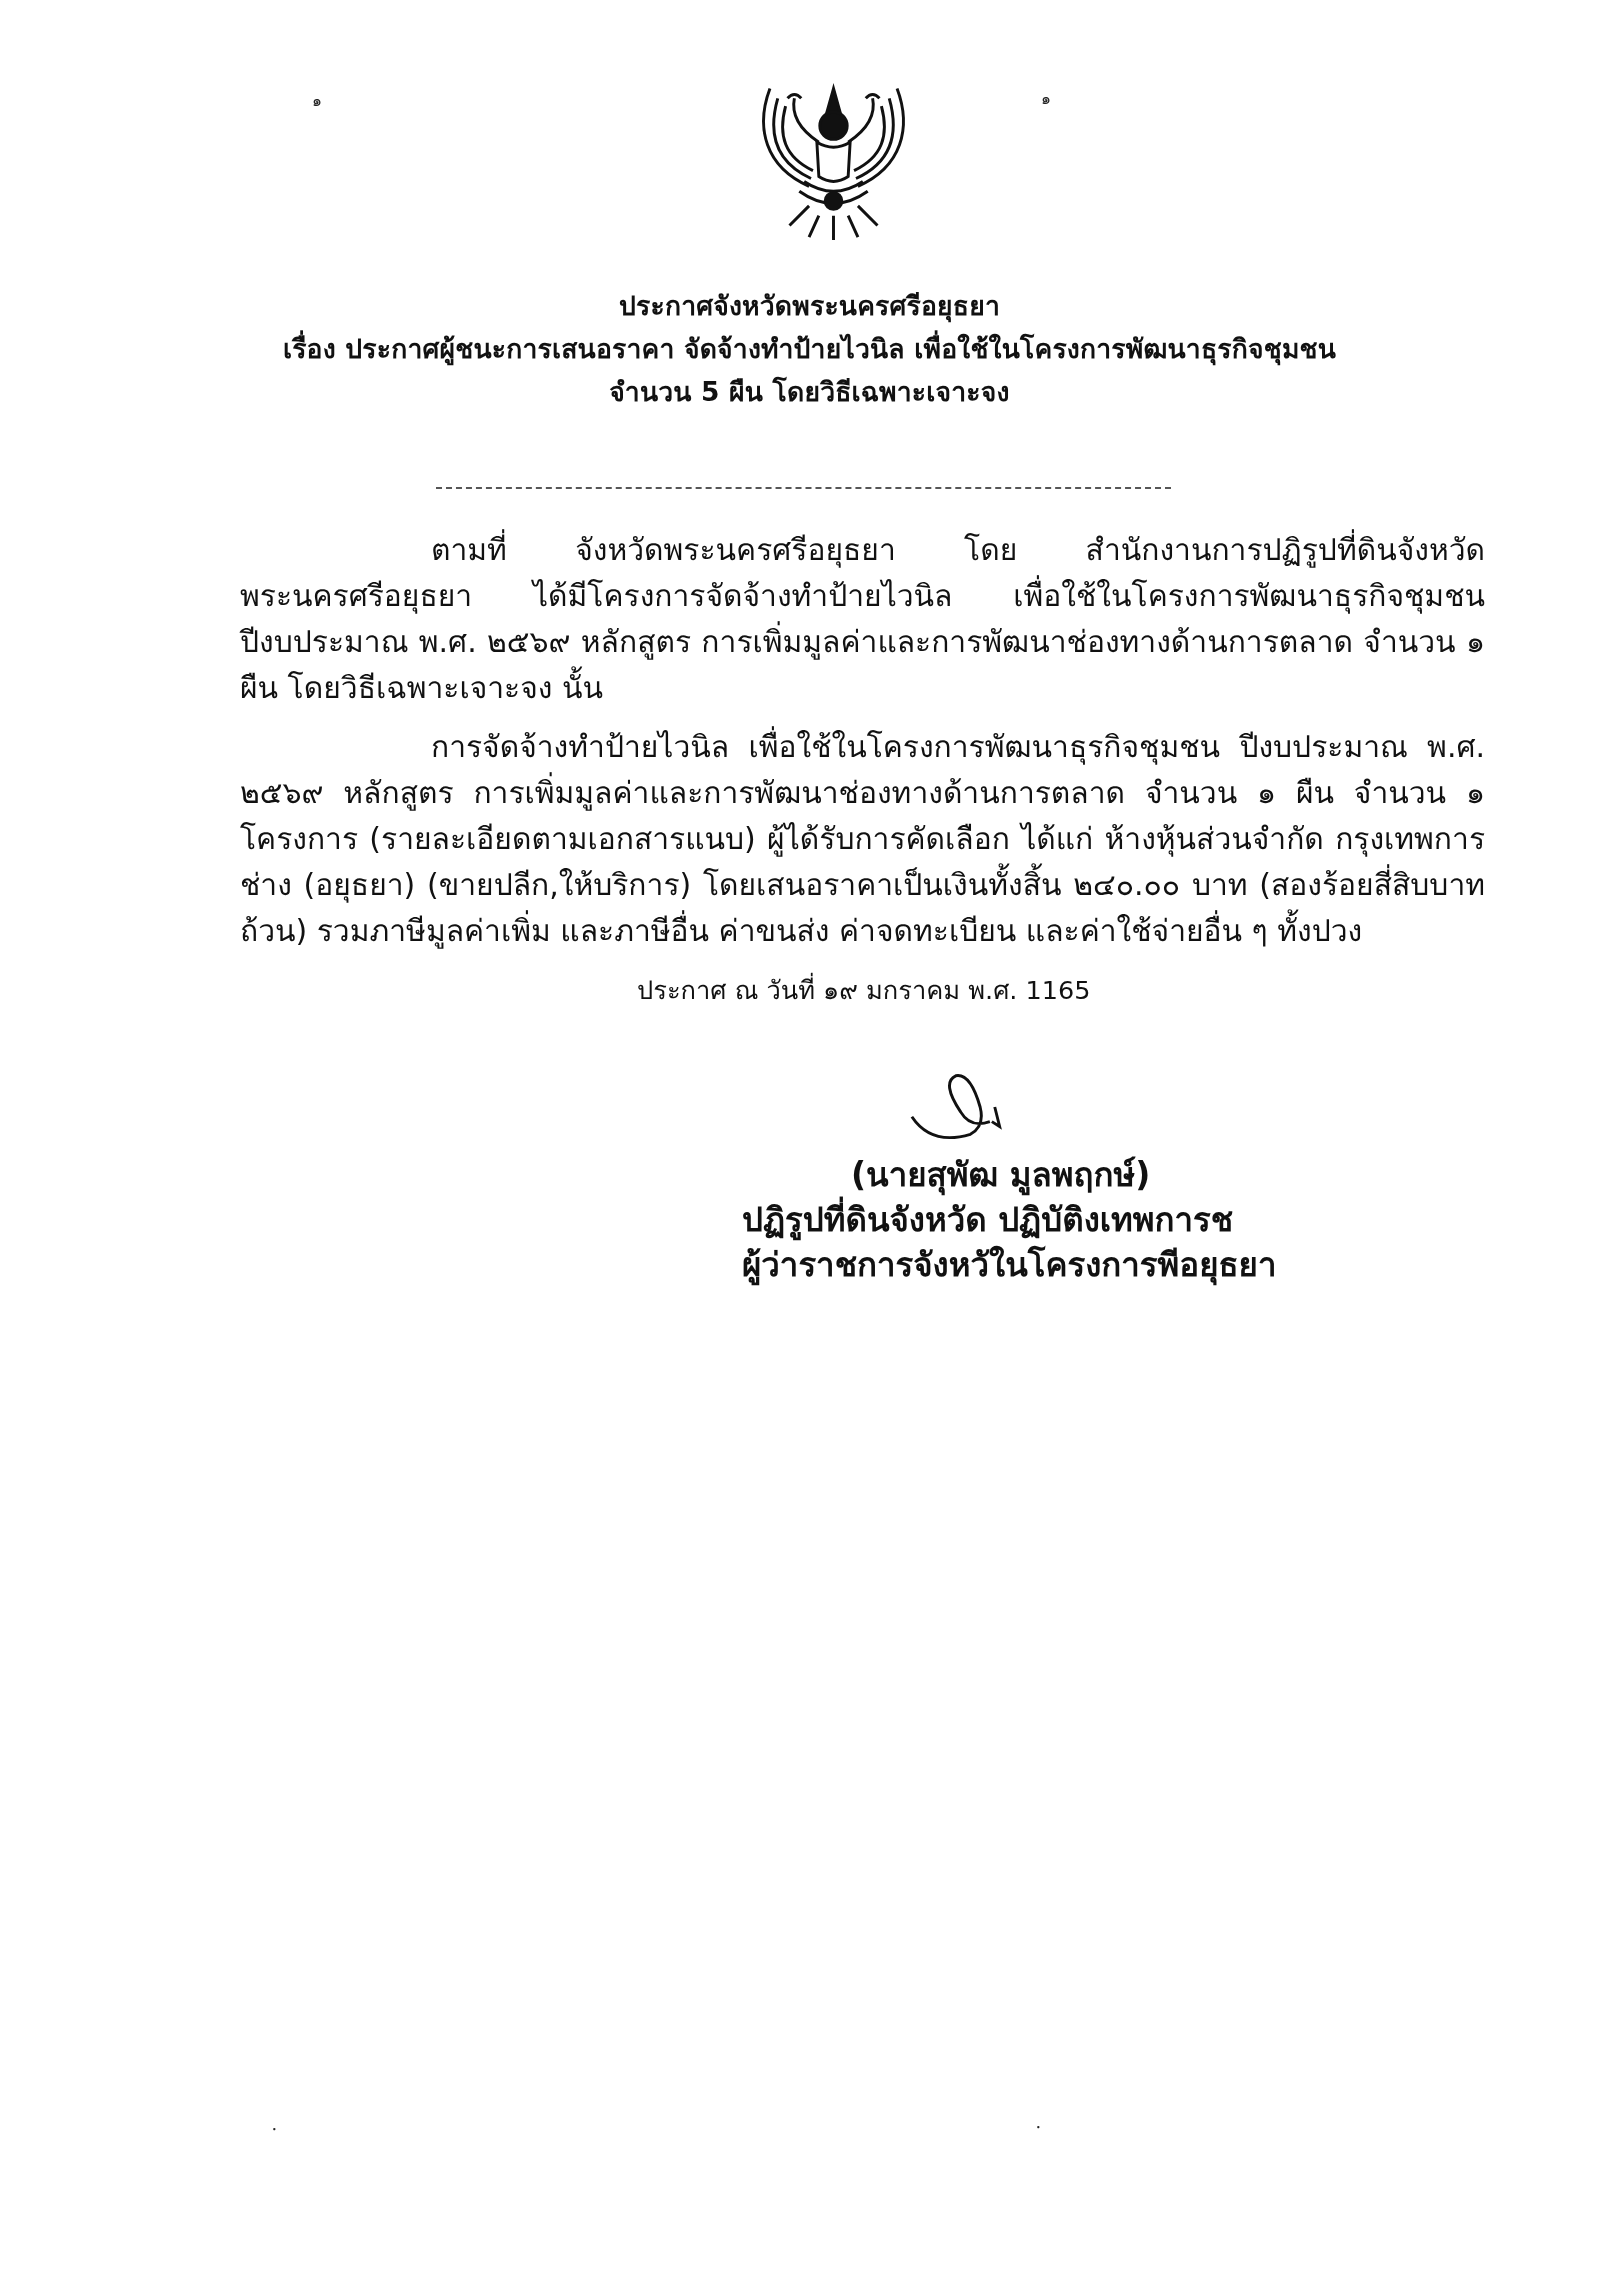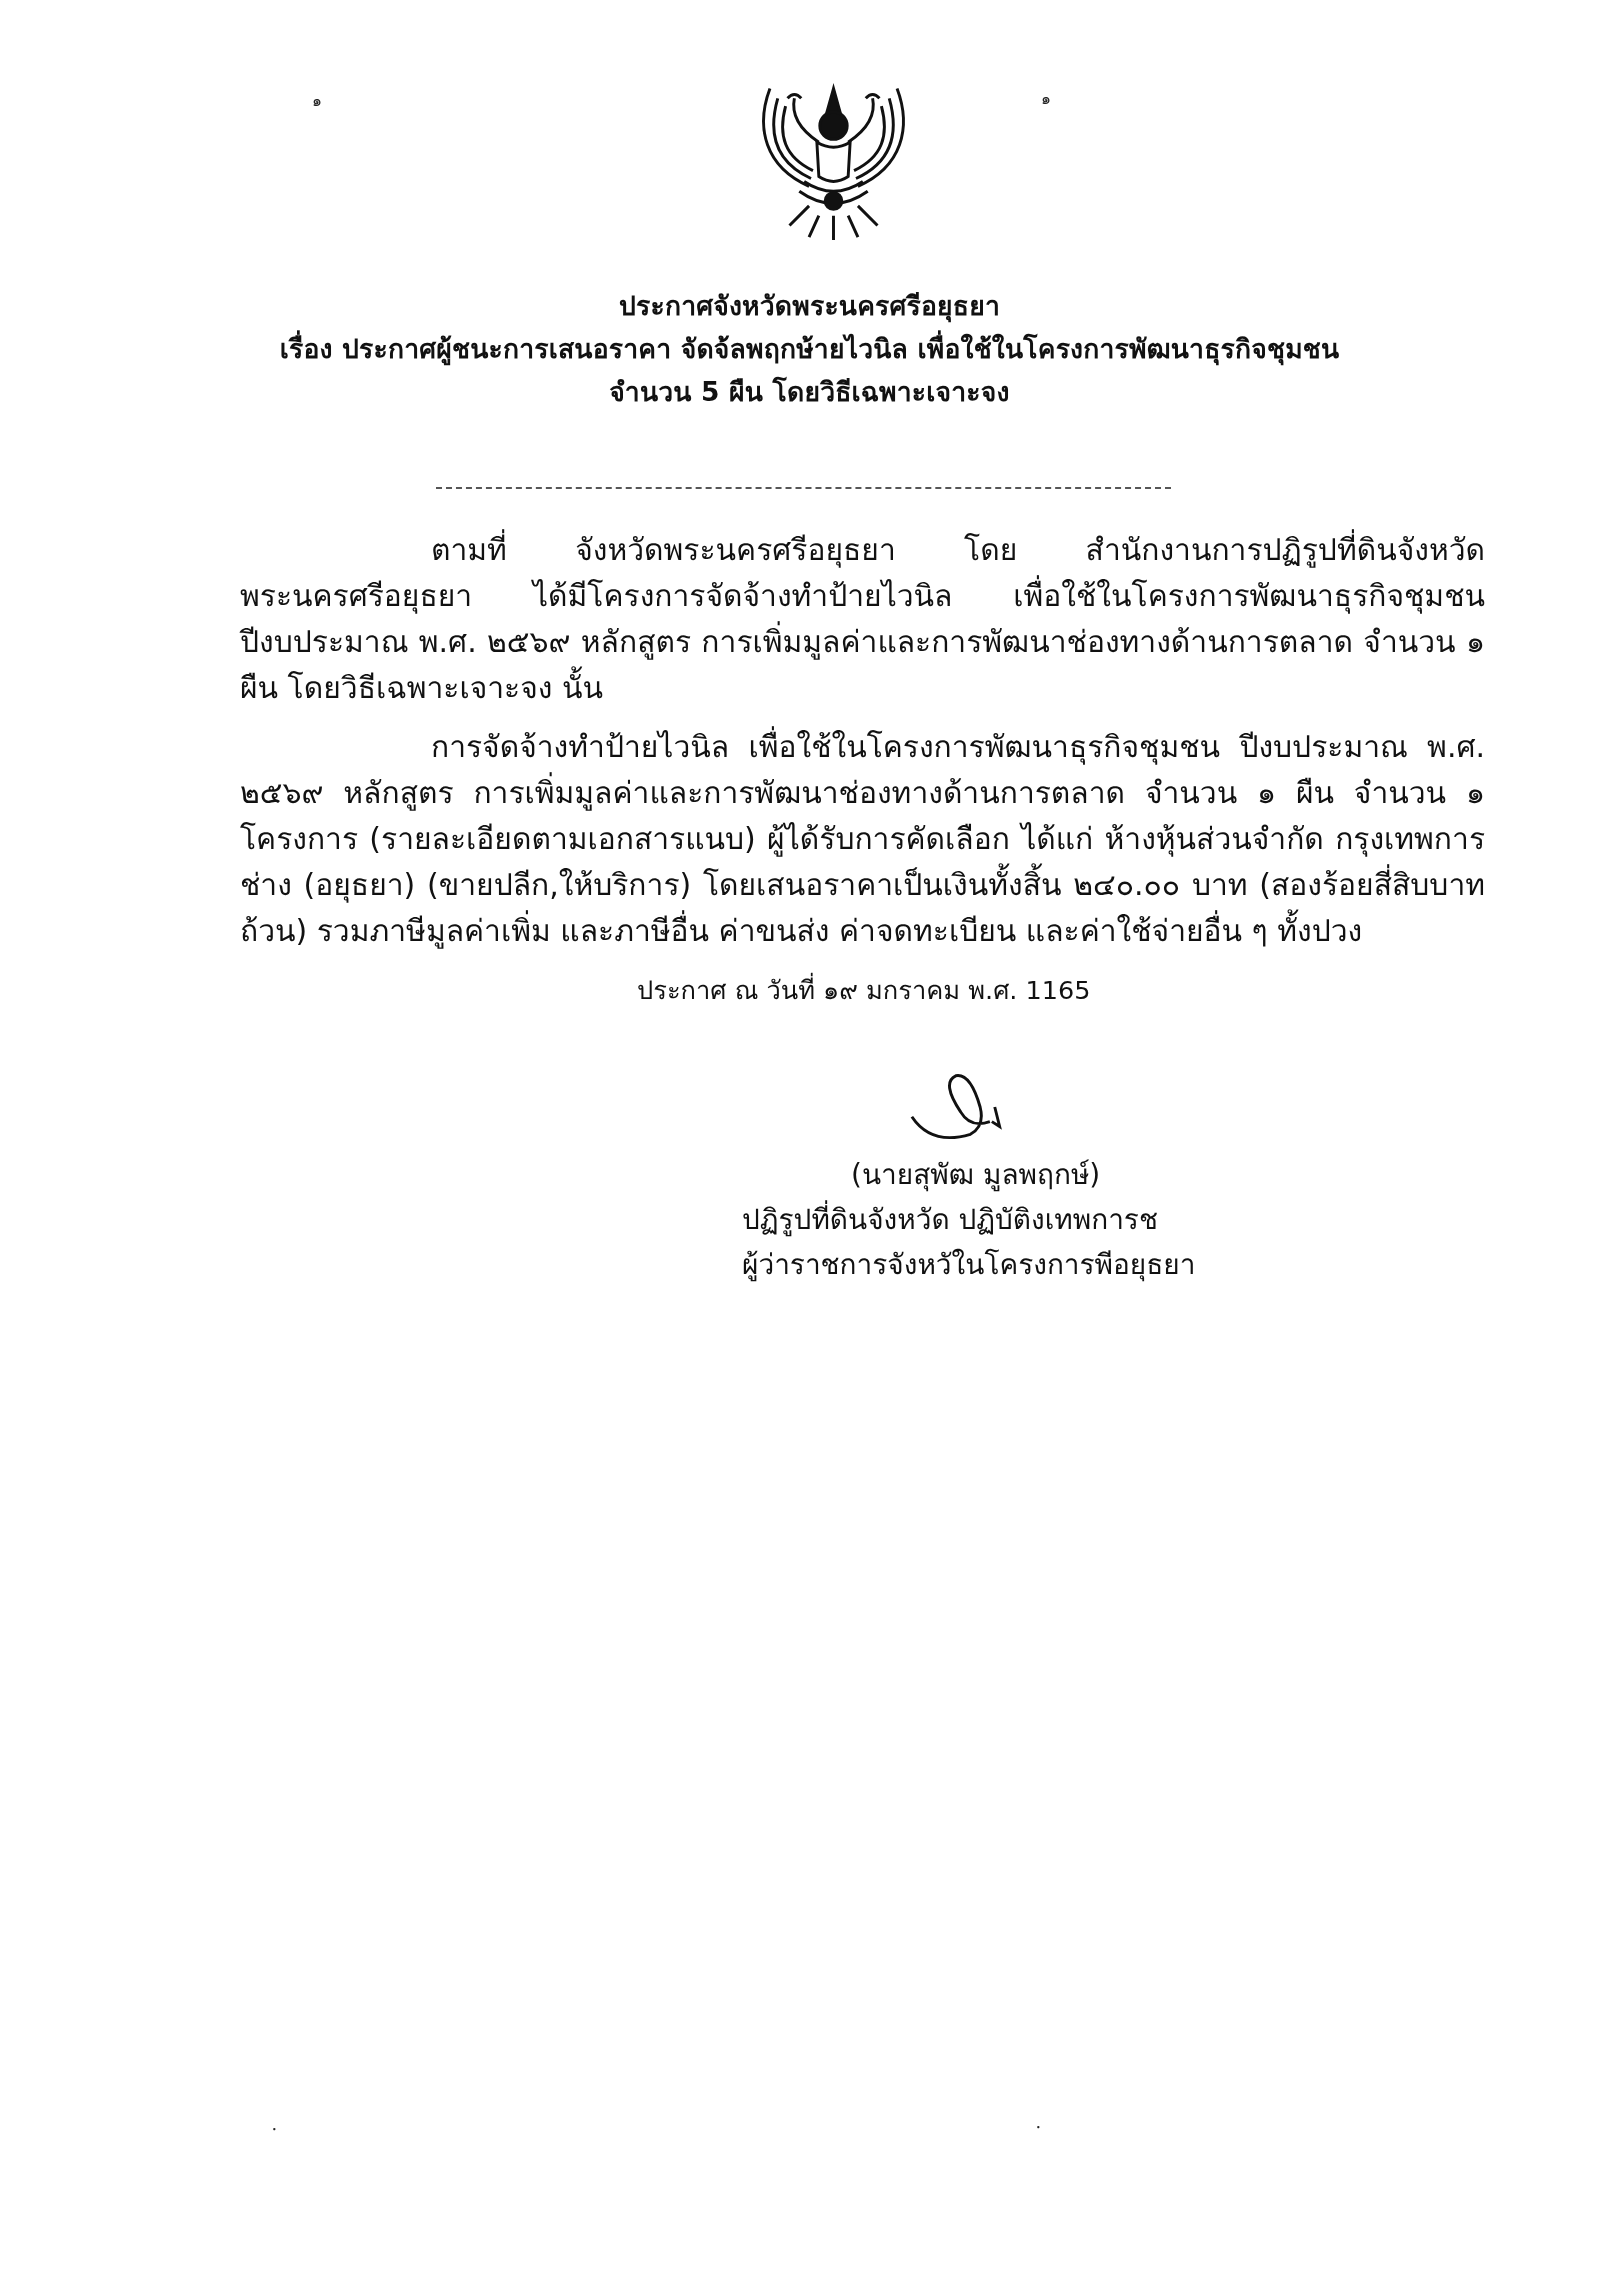--- a/index.html
+++ b/index.html
@@ -12,21 +12,21 @@
   .header { position: absolute; left: 0; width: 1619px; top: 284px; text-align: center; }
   .header .line { font-size: 26.5px; font-weight: bold; line-height: 43px; letter-spacing: 0.2px; }
   .sep { position: absolute; top: 487px; left: 436px; width: 735px; height: 0; border-top: 2px dashed #555; }
   .para { position: absolute; left: 240px; width: 1245px; font-size: 30px; line-height: 46px; text-align: justify; }
   .para .indent { display: inline-block; width: 191px; }
   .p1 { top: 527px; }
   .p2 { top: 696px; margin-top: 28px; }
   .date { position: absolute; left: 637px; top: 970px; font-size: 25.5px; }
   .sig { position: absolute; left: 902px; top: 1068px; width: 127px; height: 78px; }
   .signer { position: absolute; left: 0; width: 1619px; top: 1155px; }
-  .signer .s { position: absolute; font-size: 28px; line-height: 39px; white-space: nowrap; }
+  .signer .s { position: absolute; font-size: 33px; line-height: 39px; white-space: nowrap; font-weight: bold; }
 </style>
 </head>
 <body>
 
 <span class="mark" style="left:312px; top:88px;">๑</span>
 <span class="mark" style="left:1041px; top:86px;">๑</span>
 
 <div class="emblem">
   <svg width="167" height="176" viewBox="0 0 170 180">
     <g fill="none" stroke="#111" stroke-width="3">
@@ -52,21 +52,21 @@
 
       <path d="M60 140 L40 160 M110 140 L130 160"></path>
       <path d="M70 150 L60 172 M100 150 L110 172 M85 150 L85 175"></path>
     </g>
     <circle cx="85" cy="135" r="10" fill="#111"></circle>
   </svg>
 </div>
 
 <div class="header">
   <div class="line">ประกาศจังหวัดพระนครศรีอยุธยา</div>
-  <div class="line">เรื่อง ประกาศผู้ชนะการเสนอราคา จัดจ้ลพฤกษ้ายไวนิล เพื่อใช้ในโครงการพัฒนาธุรกิจชุมชน</div>
+  <div class="line">เรื่อง ประกาศผู้ชนะการเสนอราคา จัดจ้างทำป้ายไวนิล เพื่อใช้ในโครงการพัฒนาธุรกิจชุมชน</div>
   <div class="line">จำนวน 5 ผืน โดยวิธีเฉพาะเจาะจง</div>
 </div>
 
 <div class="sep"></div>
 
 <div class="para p1"><span class="indent"></span><span>ตามที่ จังหวัดพระนครศรีอยุธยา โดย สำนักงานการปฏิรูปที่ดินจังหวัดพระนครศรีอยุธยา ได้มีโครงการจัดจ้างทำป้ายไวนิล เพื่อใช้ในโครงการพัฒนาธุรกิจชุมชน ปีงบประมาณ พ.ศ. ๒๕๖๙ หลักสูตร การเพิ่มมูลค่าและการพัฒนาช่องทางด้านการตลาด จำนวน ๑ ผืน โดยวิธีเฉพาะเจาะจง นั้น</span></div>
 
 <div class="para p2"><span class="indent"></span><span>การจัดจ้างทำป้ายไวนิล เพื่อใช้ในโครงการพัฒนาธุรกิจชุมชน ปีงบประมาณ พ.ศ. ๒๕๖๙ หลักสูตร การเพิ่มมูลค่าและการพัฒนาช่องทางด้านการตลาด จำนวน ๑ ผืน จำนวน ๑ โครงการ (รายละเอียดตามเอกสารแนบ) ผู้ได้รับการคัดเลือก ได้แก่ ห้างหุ้นส่วนจำกัด กรุงเทพการช่าง (อยุธยา) (ขายปลีก,ให้บริการ) โดยเสนอราคาเป็นเงินทั้งสิ้น ๒๔๐.๐๐ บาท (สองร้อยสี่สิบบาทถ้วน) รวมภาษีมูลค่าเพิ่ม และภาษีอื่น ค่าขนส่ง ค่าจดทะเบียน และค่าใช้จ่ายอื่น ๆ ทั้งปวง</span></div>
 
 <div class="date">ประกาศ ณ วันที่ ๑๙ มกราคม พ.ศ. 1165</div>

